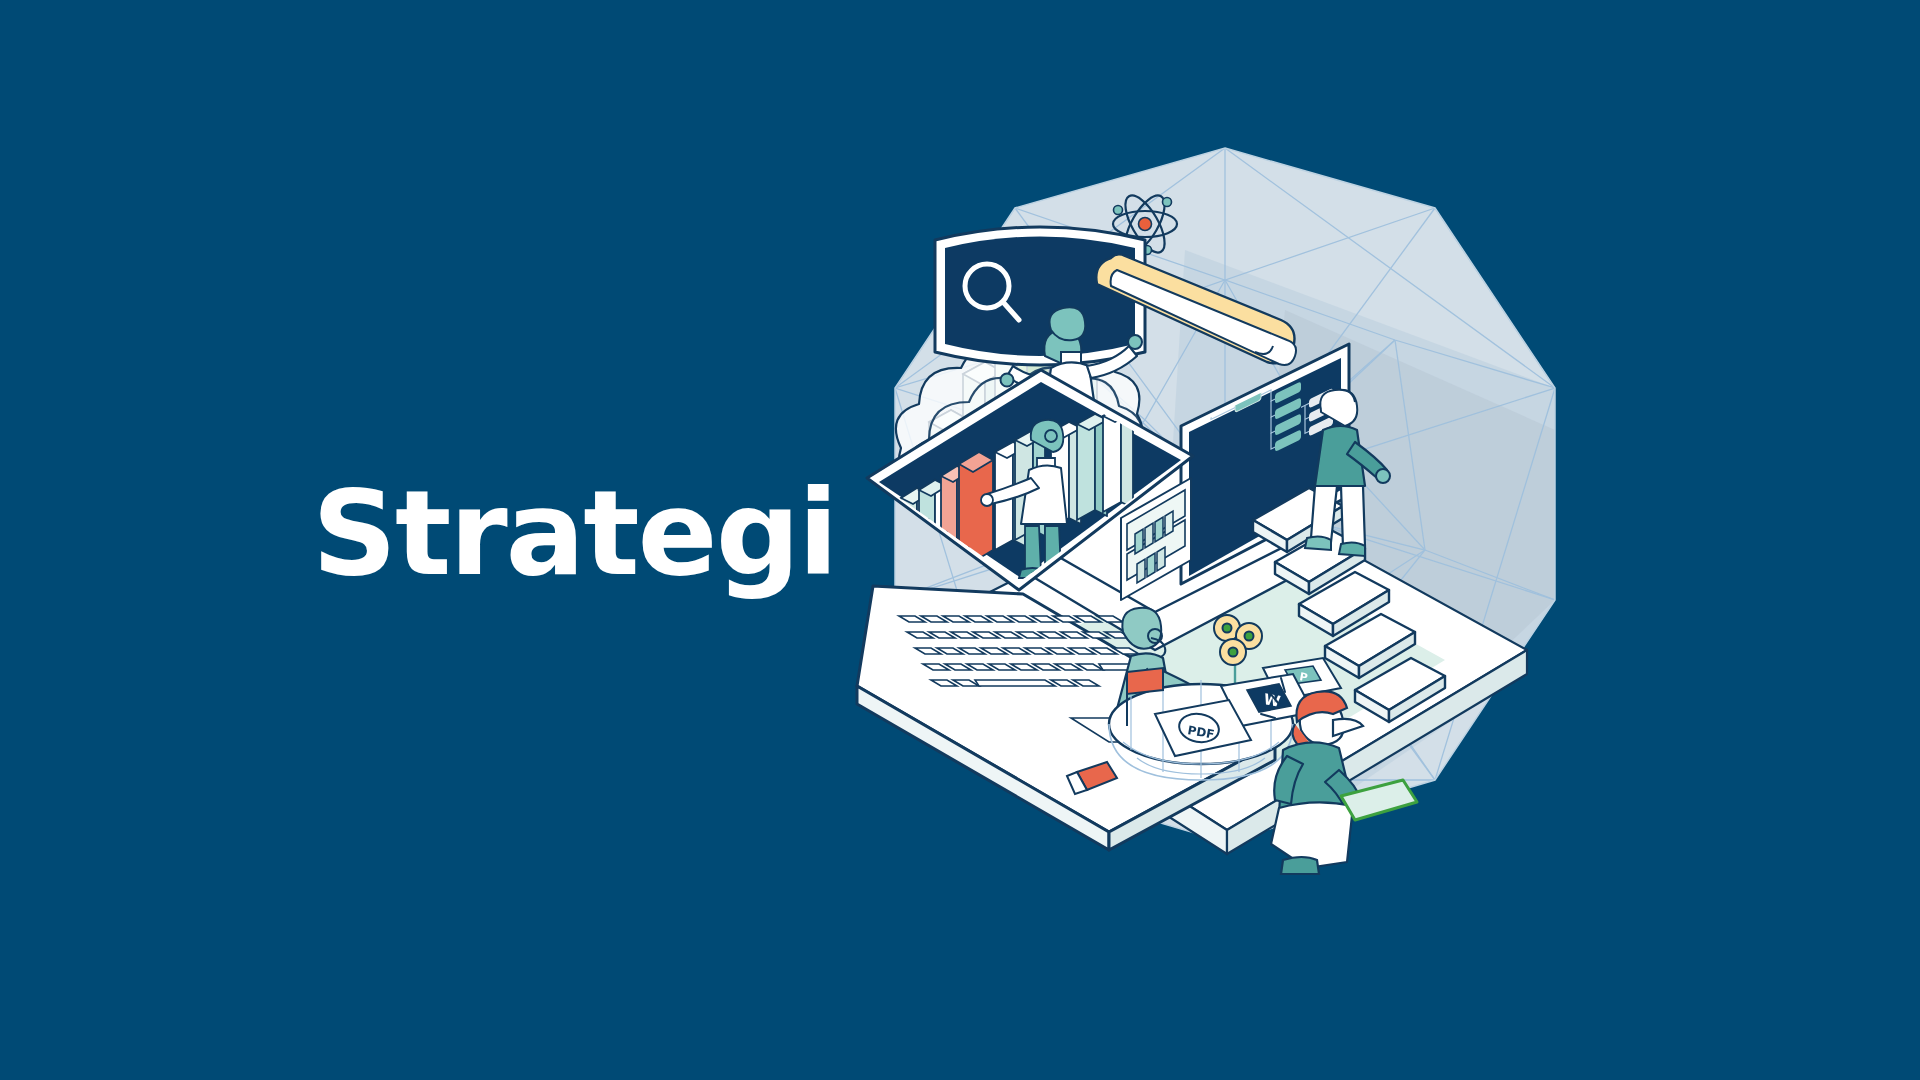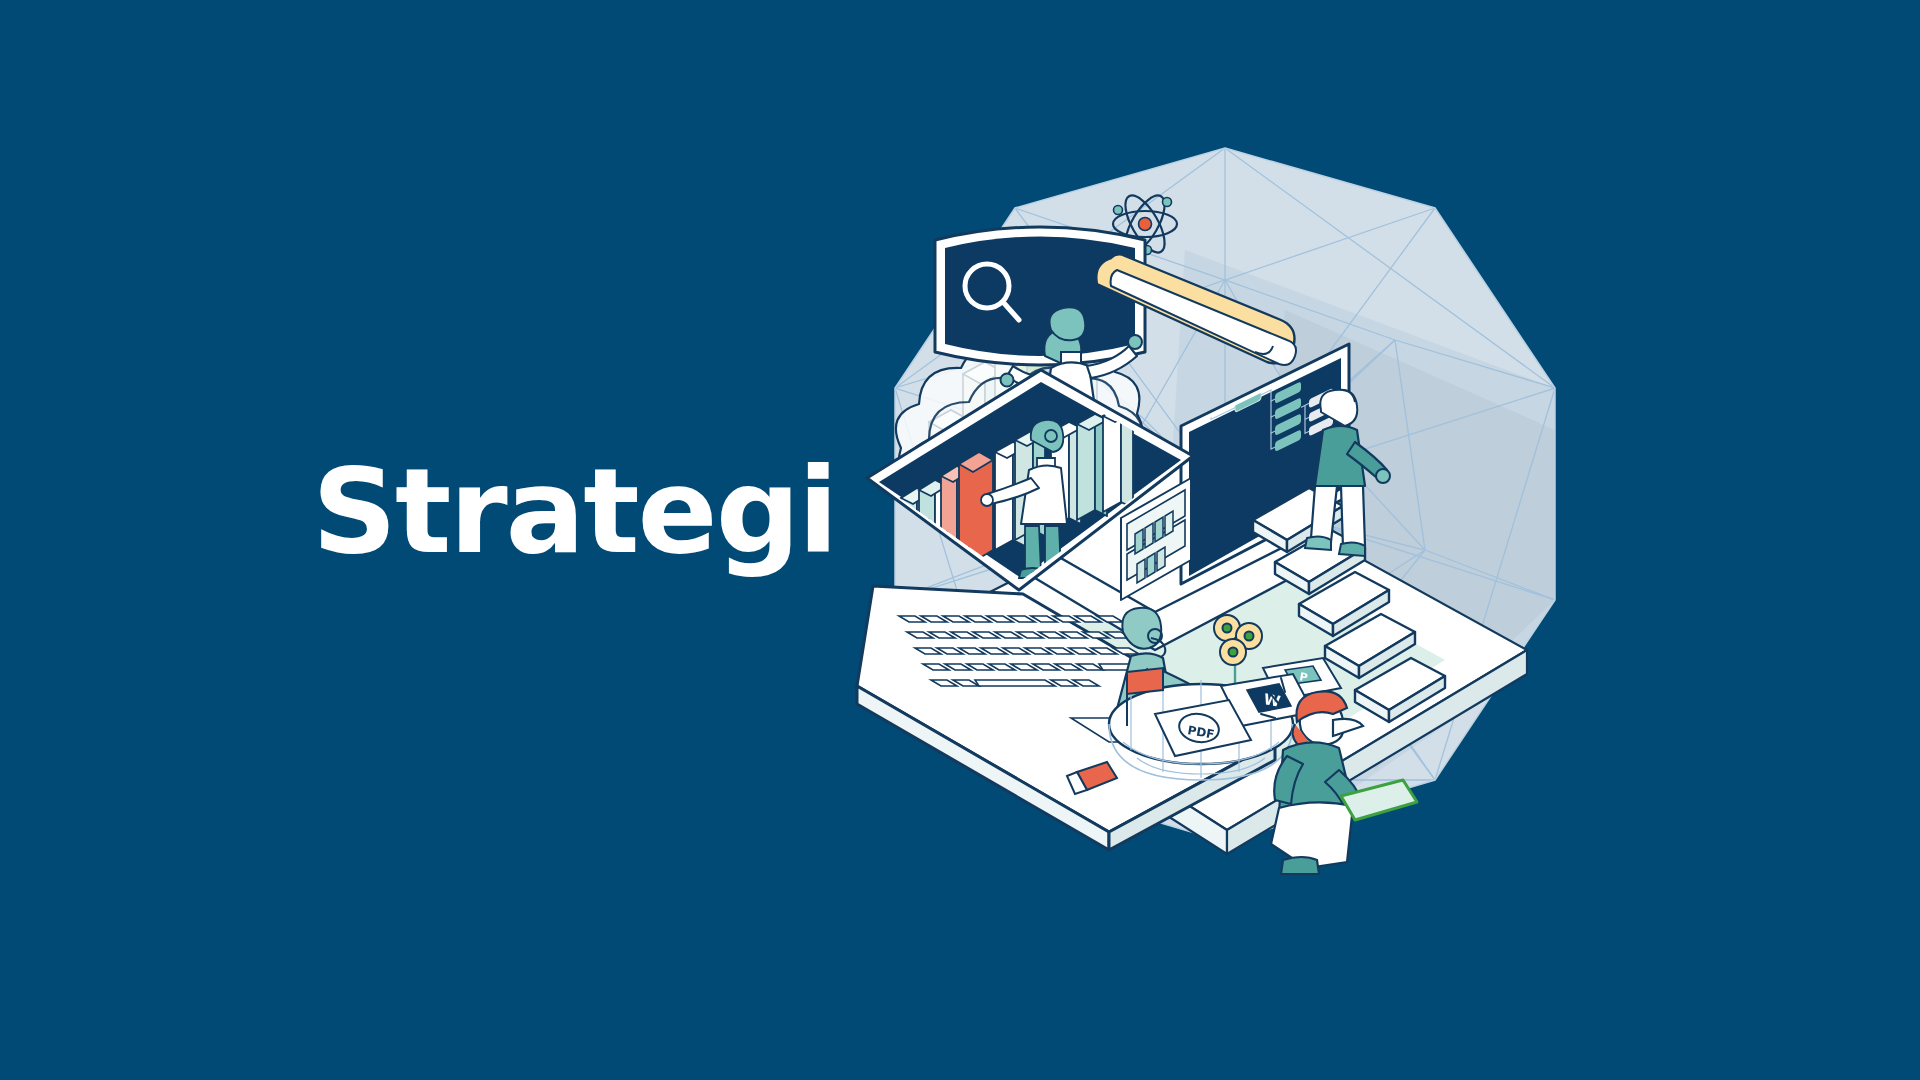--- a/index.html
+++ b/index.html
@@ -21,21 +21,21 @@
     background: #004a75;
   }
   
   .title-block {
     position: absolute;
     left: 312px;
     top: 452px;
     width: 740px;
     height: 140px;
     display: flex;
-    align-items: flex-start;
+    align-items: flex-end;
   }
   .slide-title {
     font-family: "DejaVu Sans", "Liberation Sans", sans-serif;
     font-size: 118px;
     font-weight: 700;
     color: #ffffff;
     letter-spacing: -2px;
     line-height: 1.0;
     white-space: nowrap;
   }

